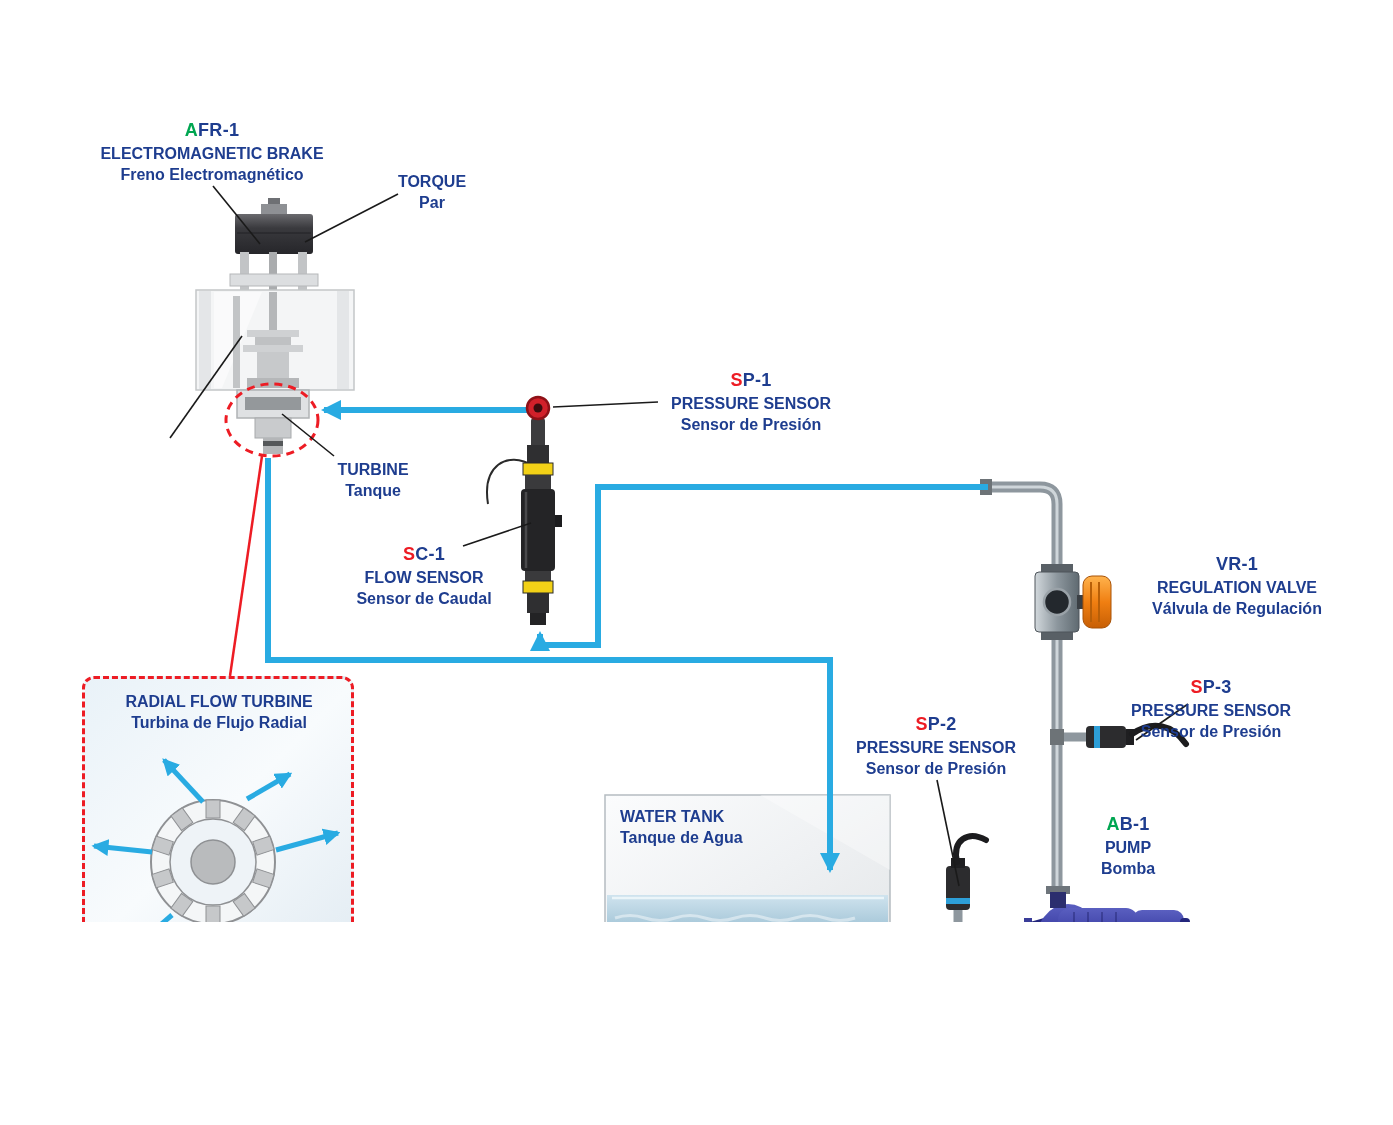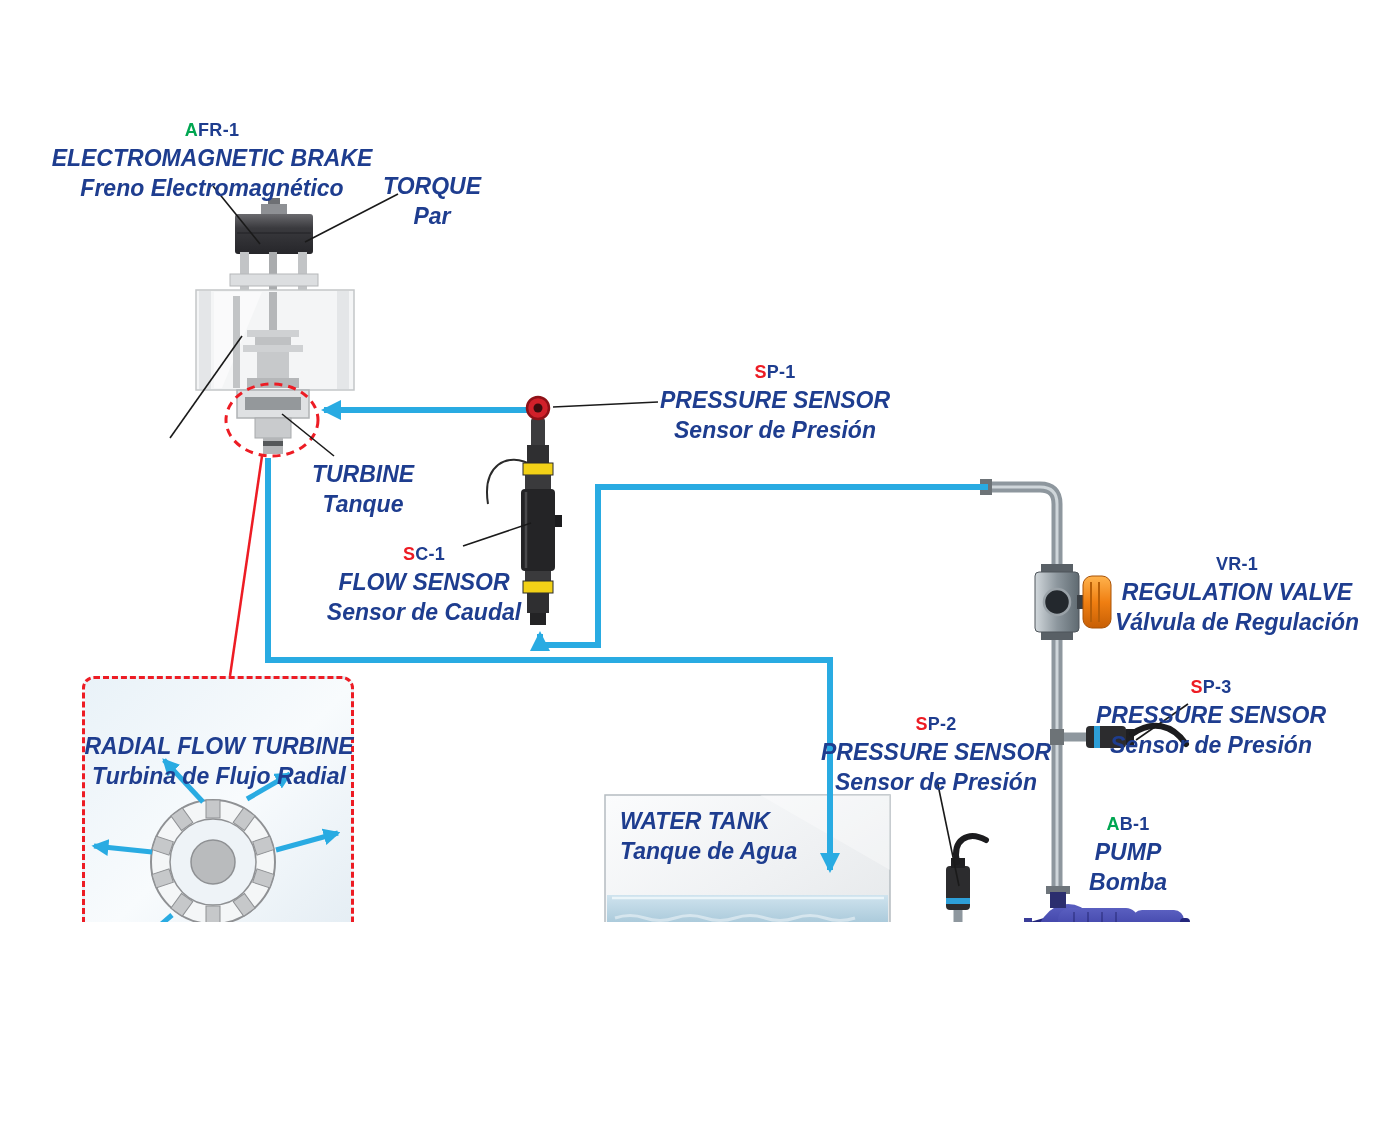--- a/index.html
+++ b/index.html
@@ -17,21 +17,21 @@
     background:linear-gradient(135deg,#e9f2f8 0%,#f8fbfd 45%,#dde8f0 100%);
     z-index:1;
   }
   .gfx{position:absolute;left:0;top:0;z-index:2;}
   .label{
     position:absolute;z-index:3;color:var(--label-navy);font-weight:bold;
     text-align:center;transform:translateX(-50%);white-space:nowrap;line-height:1.32;
   }
   .label.left-align{transform:none;text-align:left;}
   .label .code{font-size:18px;letter-spacing:.3px;}
-  .label .ln{font-size:23px;font-style:italic;}
+  .label .ln{font-size:16px;}
   .green{color:var(--accent-green);}
   .redtxt{color:var(--accent-red);}
 </style>
 </head>
 <body>
 
 <div class="canvas">
 
   <div class="inset-box"></div>
 
@@ -250,26 +250,26 @@
     <div class="ln">ELECTROMAGNETIC BRAKE</div>
     <div class="ln">Freno Electromagnético</div>
   </div>
 
   <div class="label" style="left:432px;top:171px;">
     <div class="ln">TORQUE</div>
     <div class="ln">Par</div>
   </div>
 
 
-  <div class="label" style="left:363px;top:459px;">
+  <div class="label" style="left:373px;top:459px;">
     <div class="ln">TURBINE</div>
     <div class="ln">Tanque</div>
   </div>
 
-  <div class="label" style="left:751px;top:361px;margin-left:24px;">
+  <div class="label" style="left:751px;top:369px;">
     <div class="code"><span class="redtxt">S</span><span>P-1</span></div>
     <div class="ln">PRESSURE SENSOR</div>
     <div class="ln">Sensor de Presión</div>
   </div>
 
   <div class="label" style="left:424px;top:543px;">
     <div class="code"><span class="redtxt">S</span><span>C-1</span></div>
     <div class="ln">FLOW SENSOR</div>
     <div class="ln">Sensor de Caudal</div>
   </div>
@@ -296,18 +296,18 @@
     <div class="ln">WATER TANK</div>
     <div class="ln">Tanque de Agua</div>
   </div>
 
   <div class="label" style="left:1128px;top:813px;">
     <div class="code"><span class="green">A</span><span>B-1</span></div>
     <div class="ln">PUMP</div>
     <div class="ln">Bomba</div>
   </div>
 
-  <div class="label" style="left:219px;top:691px;margin-top:40px;">
+  <div class="label" style="left:219px;top:691px;">
     <div class="ln">RADIAL FLOW TURBINE</div>
     <div class="ln">Turbina de Flujo Radial</div>
   </div>
 
 </div>
 
 </body></html>

